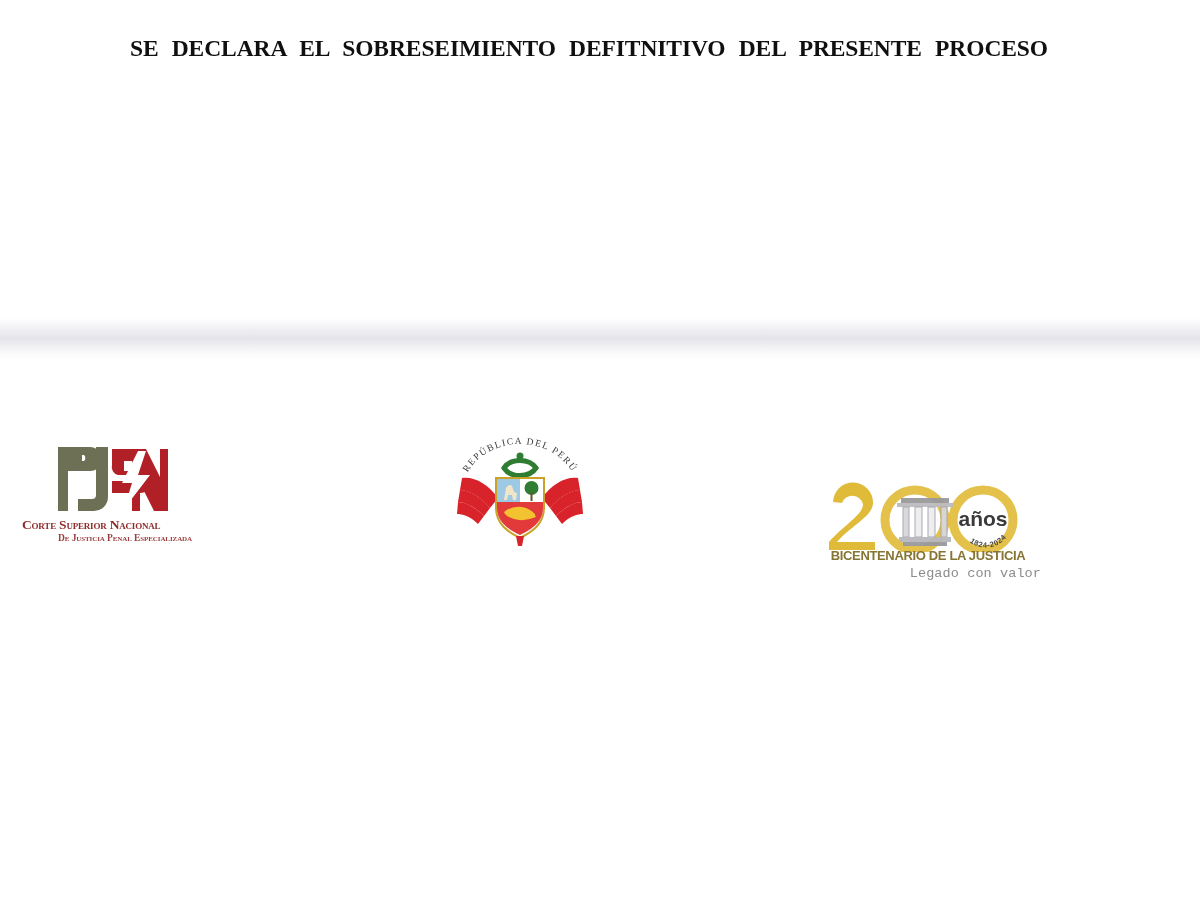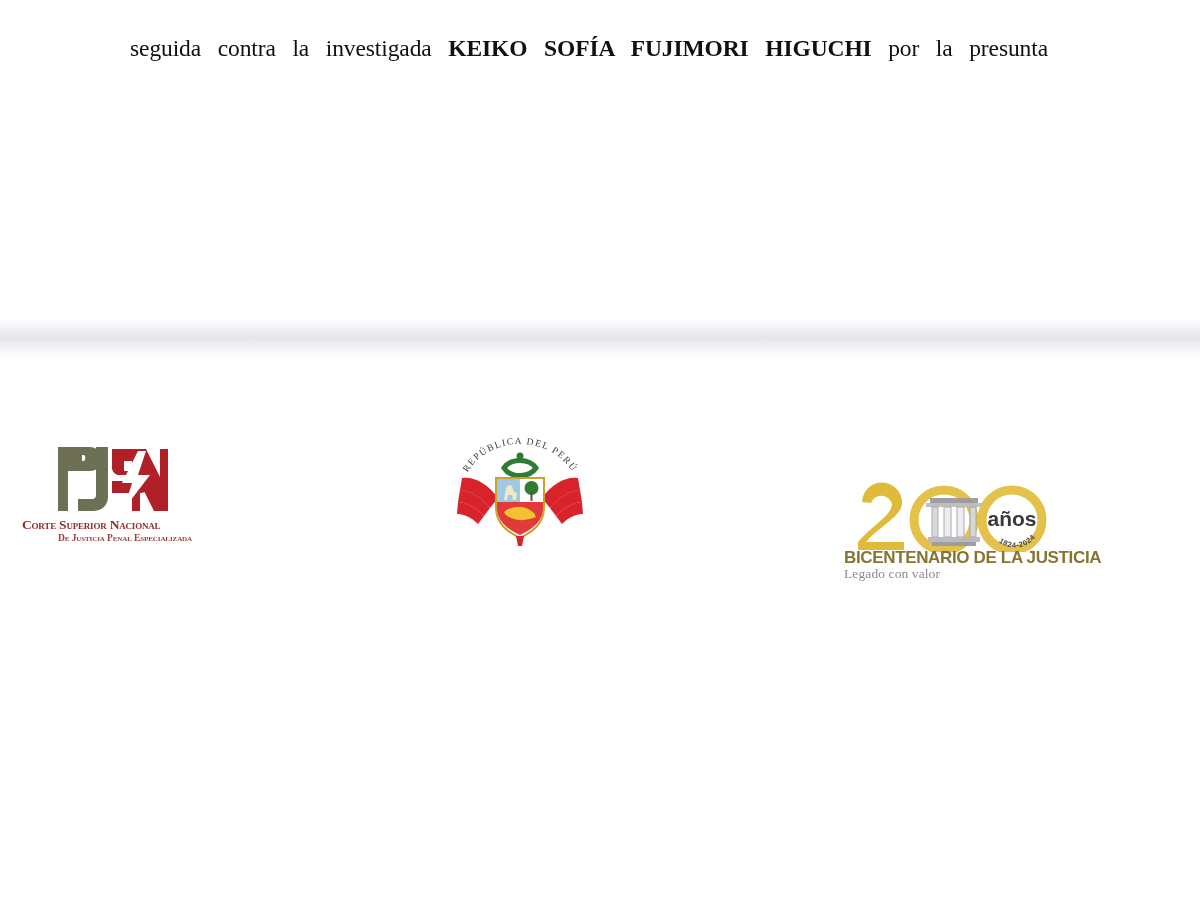--- a/index.html
+++ b/index.html
@@ -118,57 +118,57 @@
     position: absolute;
     left: 440px;
     top: 72px;
     width: 160px;
     height: 122px;
   }
 
   
   #logo-bicentenario {
     position: absolute;
-    left: 844px;
+    left: 815px;
     top: 122px;
     width: 226px;
     height: 96px;
     background: #ffffff;
     z-index: 5;
   }
   #logo-bicentenario .emblem {
     position: absolute; left: 8px; top: 0; width: 212px; height: 70px;
   }
   #logo-bicentenario .bic-title {
     position: absolute; left: 0; top: 66px; width: 226px;
     text-align: center;
     font-family: "Liberation Sans", sans-serif;
-    font-size: 17px;
+    font-size: 13px;
     font-weight: bold;
     color: #867433;
     letter-spacing: -0.35px;
     white-space: nowrap;
   }
   #logo-bicentenario .bic-tagline {
     position: absolute; left: 0; top: 84px; width: 226px;
-    text-align: left;
-    font-family: Liberation Serif, serif;
+    text-align: right;
+    font-family: Liberation Mono, monospace;
     font-size: 13.5px;
     color: #8c8c8c;
     letter-spacing: 0.1px;
     white-space: nowrap;
   }
 </style>
 </head>
 <body>
 
 <div class="page-section" id="page-top">
 
   <div class="doc-paragraph" id="top-paragraph">
-      <span class="ln"><span>seguida contra la investigada </span><b class="bold">KEIKO SOFÍA FUJIMORI HIGUCHI</b><span> por la presunta</span></span>
+      <span class="ln"><b class="bold">SE DECLARA EL SOBRESEIMIENTO DEFITNITIVO DEL PRESENTE PROCESO</b></span>
     </div>
 
 
 </div>
 
 <div id="page-separator"></div>
 
 <div class="page-section" id="page-bottom">
 
   <div id="letterhead">

